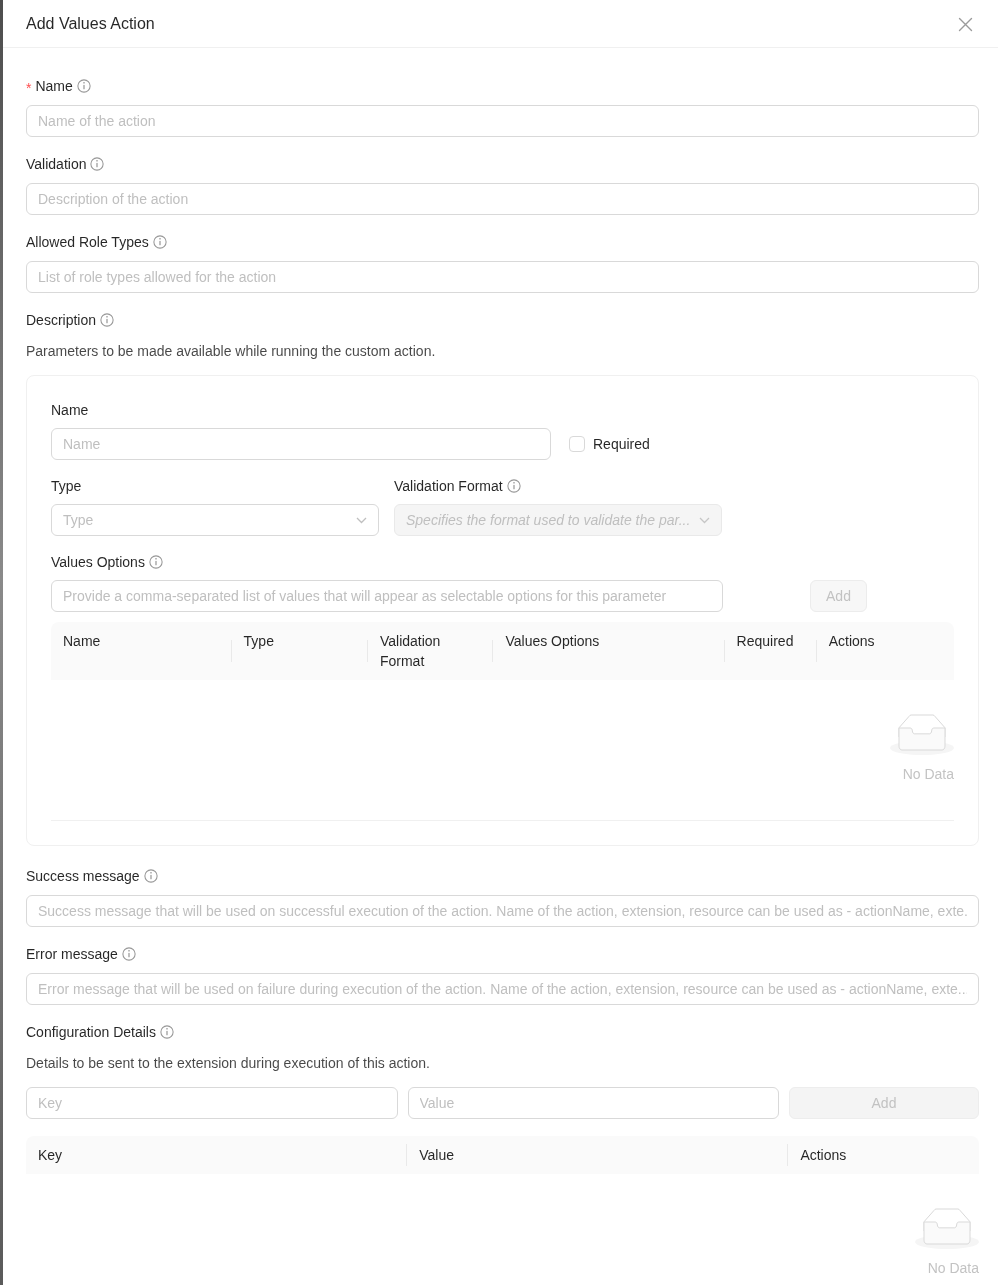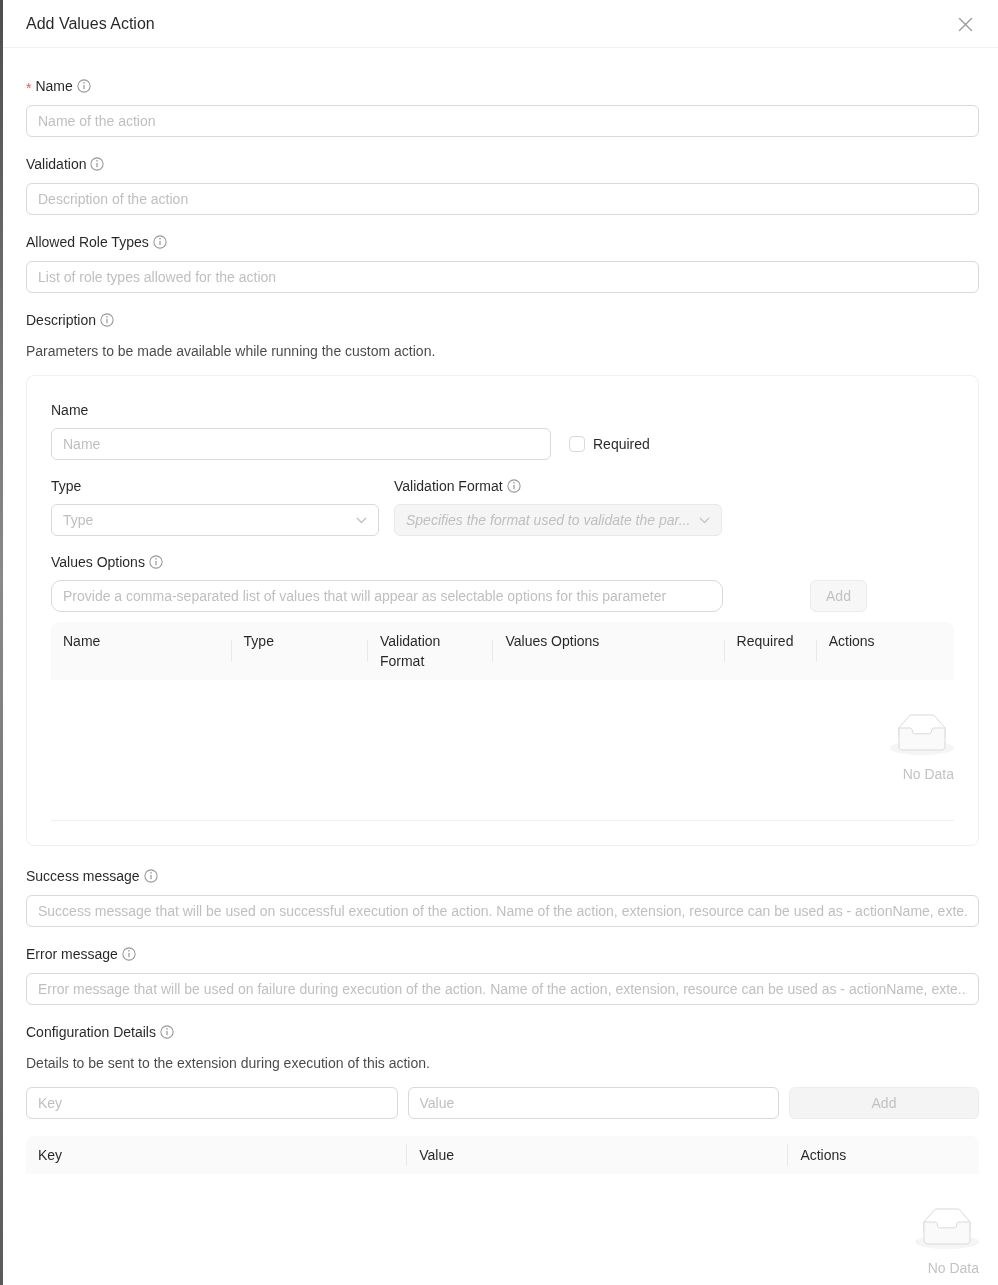--- a/index.html
+++ b/index.html
@@ -48,21 +48,21 @@
   .two-col { display:flex; gap:15px; margin-top:16px; }
   .col { width:328px; }
   .select { height:32px; border:1px solid #d9d9d9; border-radius:6px; background:#fff;
     display:flex; align-items:center; justify-content:space-between; padding:0 11px; cursor:pointer; }
   .select-text { color:#bfbfbf; font-size:14px; white-space:nowrap; overflow:hidden; text-overflow:ellipsis; }
   .select.disabled { background:#f5f5f5; border-color:#e9e9e9; cursor:not-allowed;font-style:italic; }
   .chevron { flex:none; margin-left:8px; display:inline-flex; }
 
   .vo-section { margin-top:16px; }
   .vo-row { display:flex; align-items:center; }
-  .vo-input { width:672px; flex:none;border-radius:10px; }
+  .vo-input { width:672px; flex:none; }
   .btn { height:32px; padding:0 15px; border-radius:6px; border:1px solid #ececec;
     background:#f7f7f7; color:#c2c2c2; font-size:14px; font-family:"Liberation Sans", sans-serif;
     cursor:not-allowed; }
   .vo-add { margin:0 auto; }
 
   .table { width:100%; margin-top:10px; }
   .thead { display:flex; background:#fafafa; border-radius:8px 8px 0 0; }
   .th { position:relative; padding:9px 12px; font-size:14px; font-weight:500;
     color:rgba(0,0,0,.85); line-height:20px; }
   .th:not(:last-child)::after { content:""; position:absolute; right:0; top:50%;

